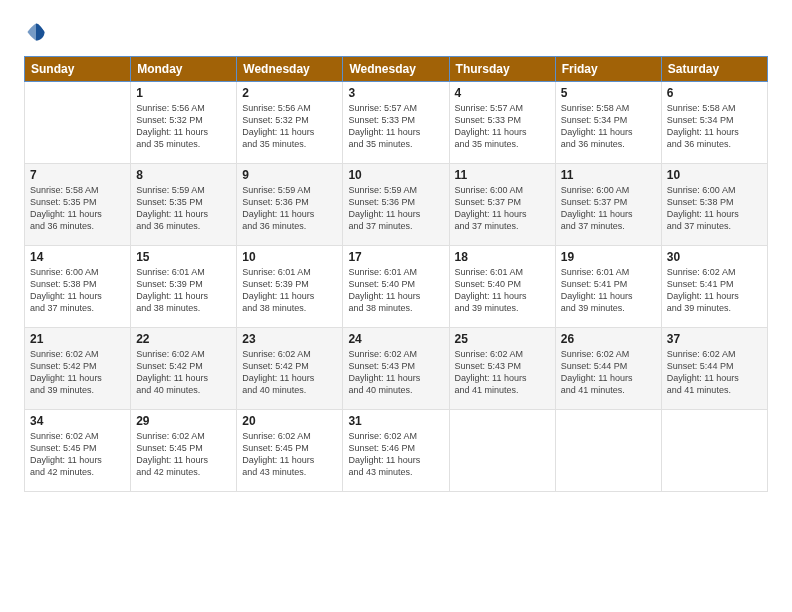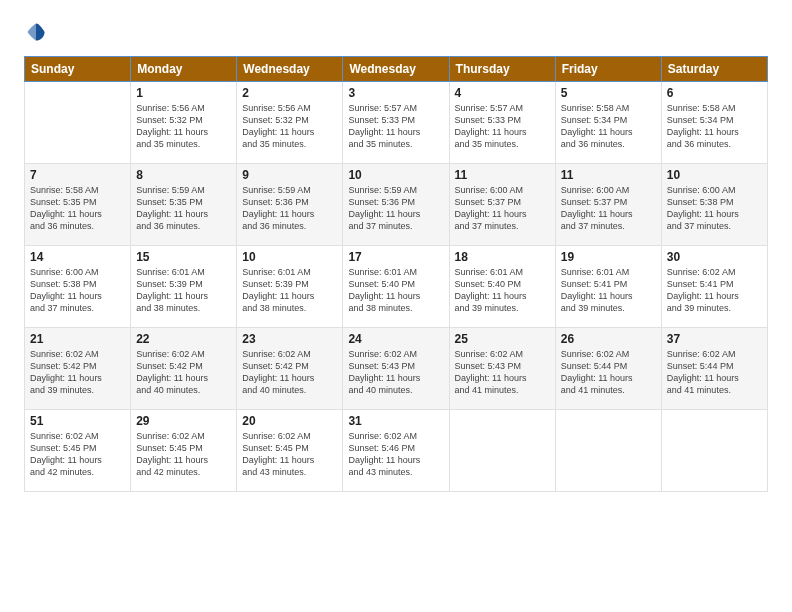--- a/index.html
+++ b/index.html
@@ -323,21 +323,21 @@
           <td>
             <span class="day-num">37</span>
             <div class="day-info" style="white-space: pre-line;">Sunrise: 6:02 AM
 Sunset: 5:44 PM
 Daylight: 11 hours
 and 41 minutes.</div>
           </td>
         </tr>
         <tr>
           <td>
-            <span class="day-num">51</span>
+            <span class="day-num">34</span>
             <div class="day-info" style="white-space: pre-line;">Sunrise: 6:02 AM
 Sunset: 5:45 PM
 Daylight: 11 hours
 and 42 minutes.</div>
           </td>
           <td>
             <span class="day-num">29</span>
             <div class="day-info" style="white-space: pre-line;">Sunrise: 6:02 AM
 Sunset: 5:45 PM
 Daylight: 11 hours

